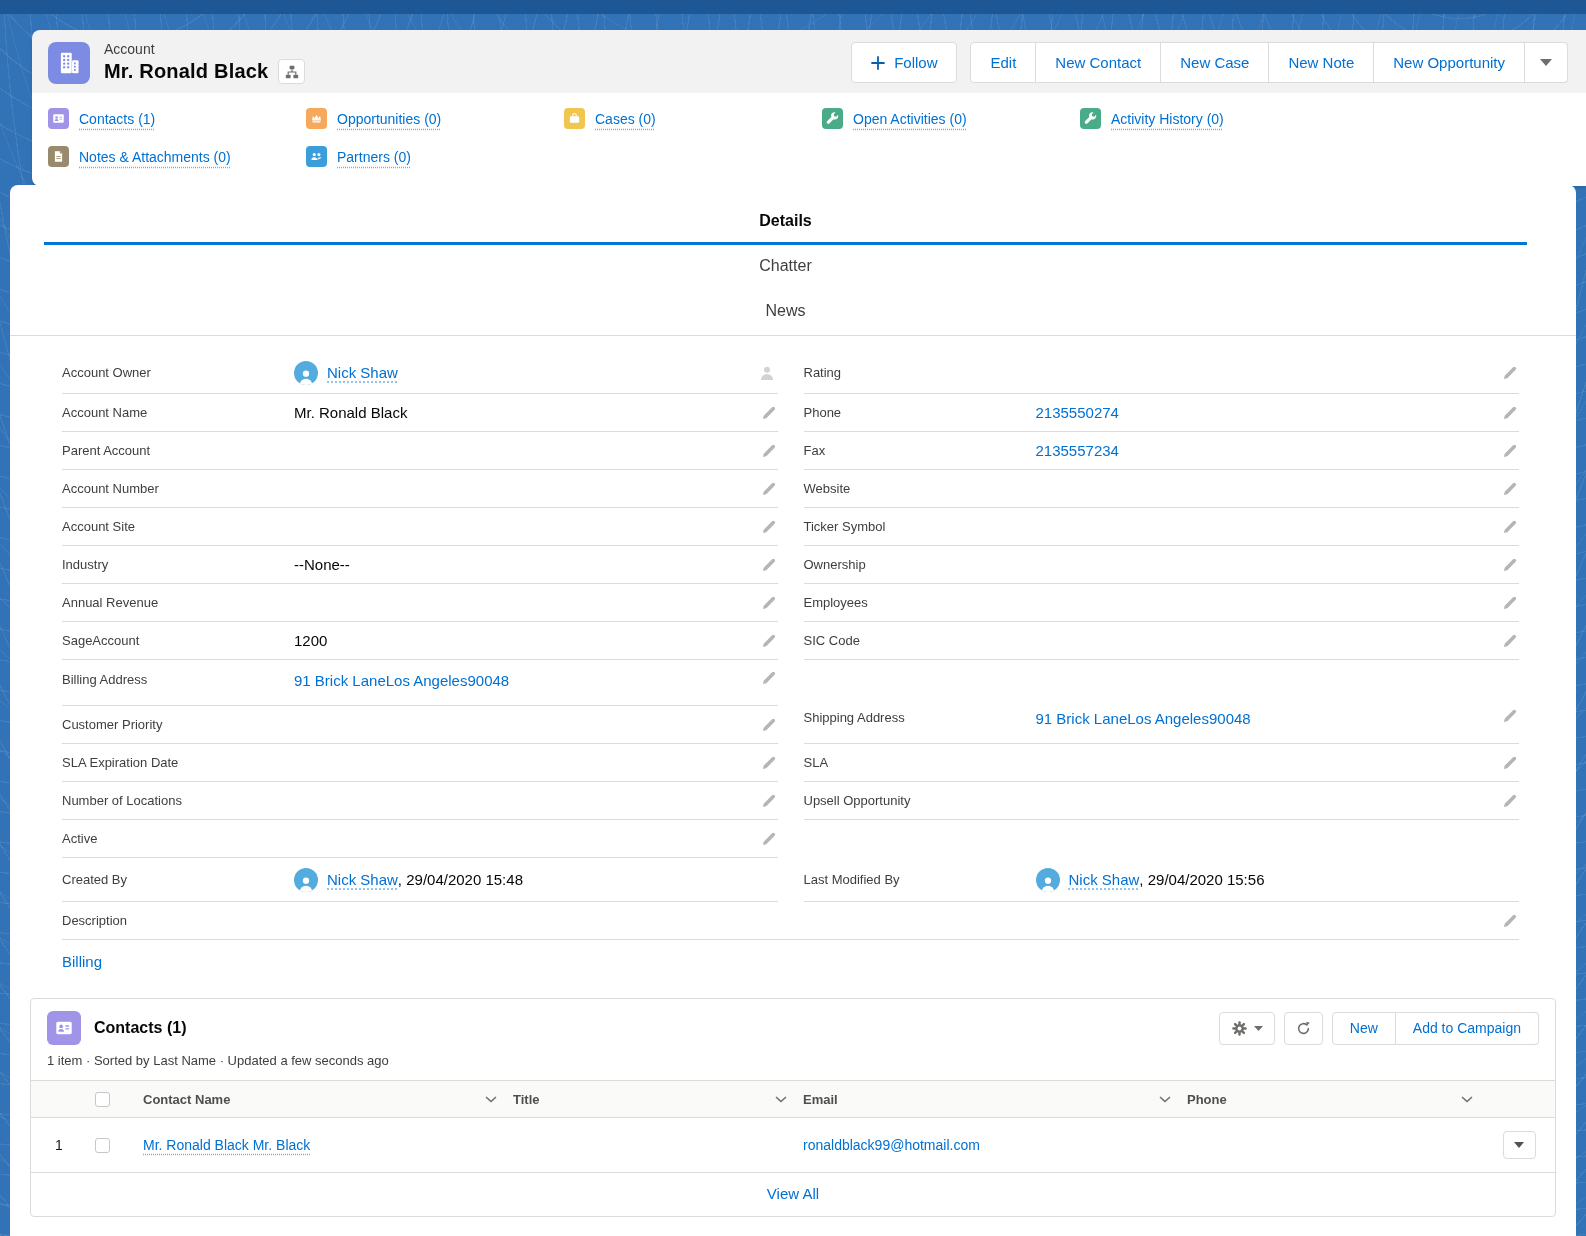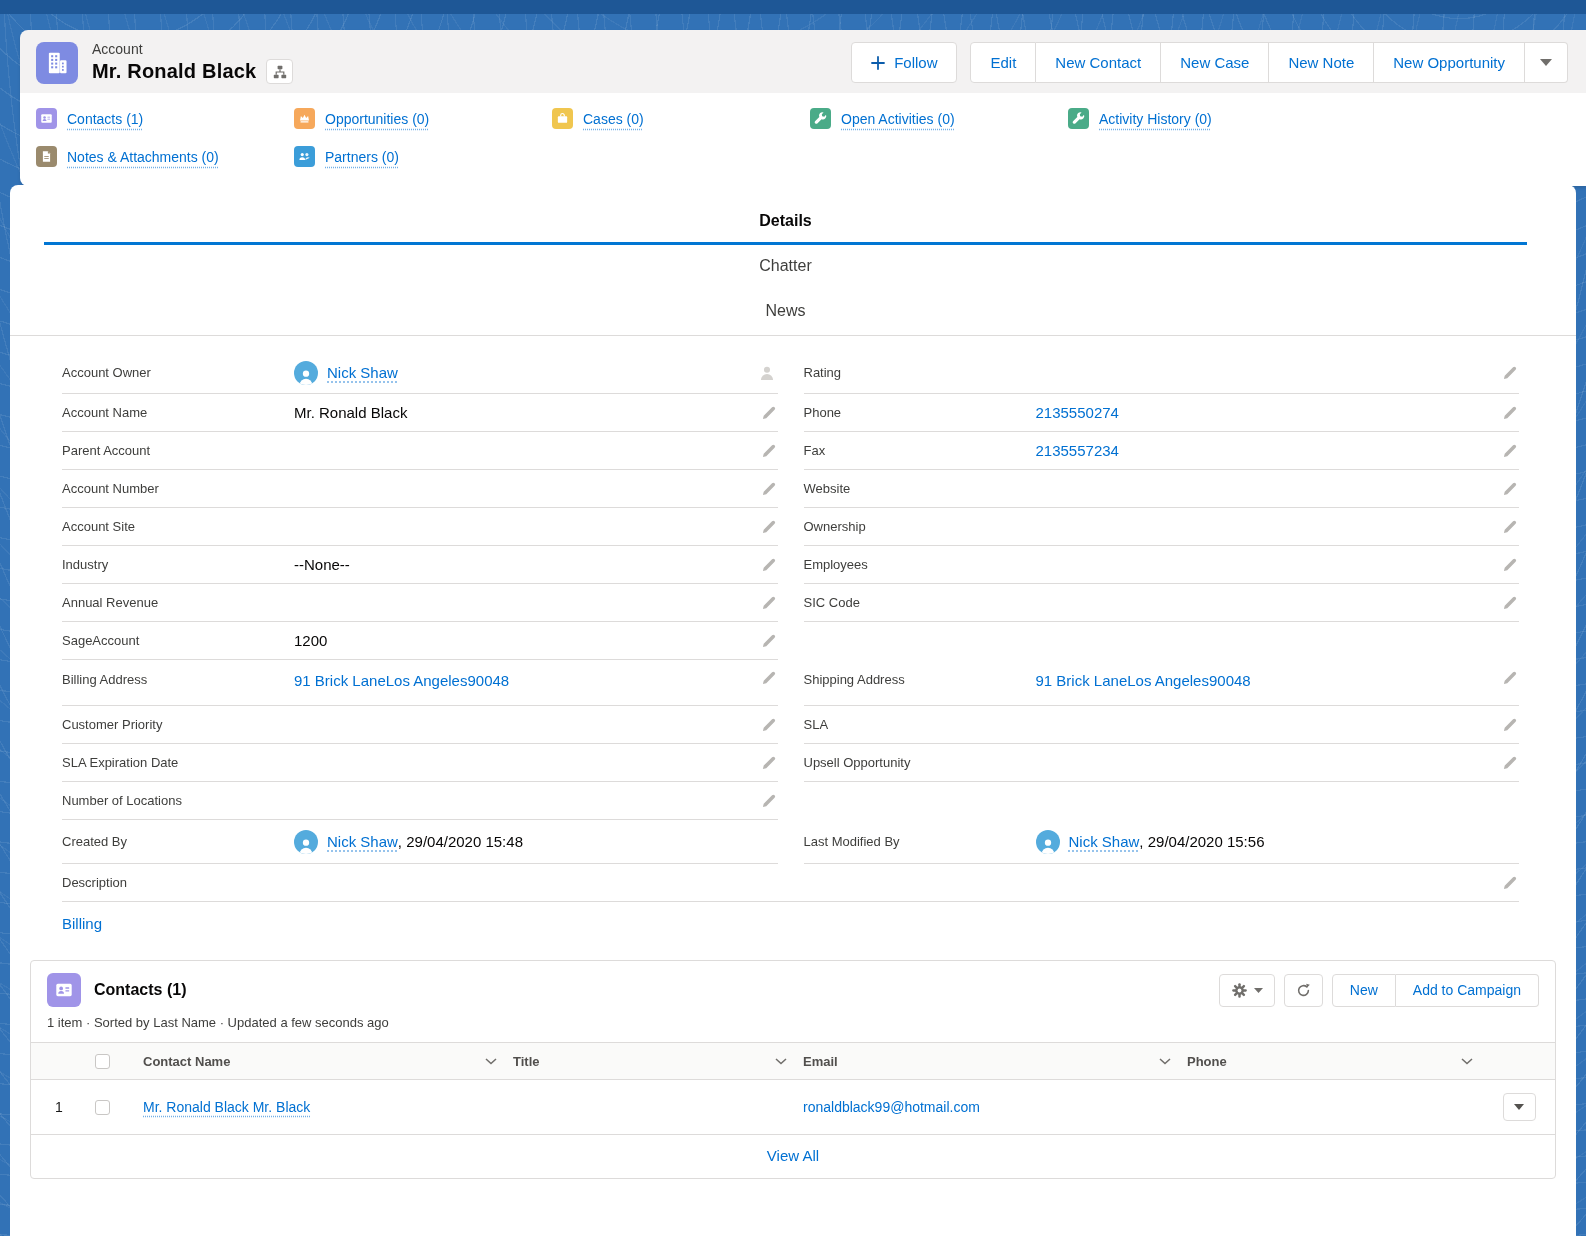--- a/index.html
+++ b/index.html
@@ -10,21 +10,21 @@
     background-color:#3272b6;
     background-image:
       repeating-radial-gradient(circle at 8% -80px,  rgba(255,255,255,.09) 0 1.2px, transparent 1.2px 30px),
       repeating-radial-gradient(circle at 45% -140px, rgba(255,255,255,.06) 0 1.2px, transparent 1.2px 38px),
       repeating-radial-gradient(circle at 92% -60px, rgba(255,255,255,.08) 0 1.2px, transparent 1.2px 26px);
     color:#080707;
   }
   .top-strip { position:absolute; top:0; left:0; right:0; height:14px; background:#1e5796; }
 
   
-  .hdr-card { position:absolute; top:30px; left:20px; right:0; border-radius:8px 0 0 8px; overflow:hidden; box-shadow:0 2px 3px rgba(0,0,0,.12); }
+  .hdr-card { position:absolute; top:30px; left:32px; right:0; border-radius:8px 0 0 8px; overflow:hidden; box-shadow:0 2px 3px rgba(0,0,0,.12); }
   .hdr-top { background:#f3f2f2; display:flex; align-items:center; padding:11px 18px 9px 16px; }
   .entity-icon { width:42px; height:42px; border-radius:8px; background:#7e8be2; display:flex; align-items:center; justify-content:center; flex:none; }
   .titles { margin-left:14px; }
   .entity-label { font-size:14px; color:#3e3e3c; margin-bottom:2px; }
   .title-line { display:flex; align-items:center; }
   h1.page-title { font-size:20px; font-weight:bold; color:#080707; letter-spacing:.2px; }
   .hier-btn { width:27px; height:25px; border:1px solid #dddbda; background:#fff; border-radius:4px; margin-left:10px; display:flex; align-items:center; justify-content:center; cursor:pointer; }
   .hdr-actions { margin-left:auto; display:flex; align-items:center; }
   .btn { height:41px; background:#fff; border:1px solid #dddbda; color:#0070d2; font-size:15px; padding:0 19px; font-family:inherit; cursor:pointer; white-space:nowrap; }
   .btn.follow { border-radius:4px; margin-right:13px; display:flex; align-items:center; gap:9px; }
@@ -339,20 +339,27 @@
       </div>
 
       <div class="frow">
         <div class="flabel">Number of Locations</div>
         <div class="fvalue"></div>
         <button class="pencil"><svg width="15" height="15" viewBox="0 0 16 16">
               <path d="M11.8 1.9a1.9 1.9 0 0 1 2.7 2.7L5.6 13.5 2 14.4l.9-3.6z" fill="#b7b5b2"></path>
             </svg></button>
       </div>
 
+      <div class="frow">
+        <div class="flabel">Active</div>
+        <div class="fvalue"></div>
+        <button class="pencil"><svg width="15" height="15" viewBox="0 0 16 16">
+              <path d="M11.8 1.9a1.9 1.9 0 0 1 2.7 2.7L5.6 13.5 2 14.4l.9-3.6z" fill="#b7b5b2"></path>
+            </svg></button>
+      </div>
 
       <div class="frow user-row">
         <div class="flabel">Created By</div>
         <div class="fvalue owner">
           <span class="avatar">
             <svg width="18" height="17" viewBox="0 0 16 15">
                 <circle cx="8" cy="5" r="2.8" fill="#fff"></circle>
                 <path d="M2.4 15a5.6 5.6 0 0 1 11.2 0z" fill="#fff"></path>
               </svg>
           </span>
@@ -388,20 +395,27 @@
       </div>
 
       <div class="frow">
         <div class="flabel">Website</div>
         <div class="fvalue"></div>
         <button class="pencil"><svg width="15" height="15" viewBox="0 0 16 16">
               <path d="M11.8 1.9a1.9 1.9 0 0 1 2.7 2.7L5.6 13.5 2 14.4l.9-3.6z" fill="#b7b5b2"></path>
             </svg></button>
       </div>
 
+      <div class="frow">
+        <div class="flabel">Ticker Symbol</div>
+        <div class="fvalue"></div>
+        <button class="pencil"><svg width="15" height="15" viewBox="0 0 16 16">
+              <path d="M11.8 1.9a1.9 1.9 0 0 1 2.7 2.7L5.6 13.5 2 14.4l.9-3.6z" fill="#b7b5b2"></path>
+            </svg></button>
+      </div>
 
       <div class="frow">
         <div class="flabel">Ownership</div>
         <div class="fvalue"></div>
         <button class="pencil"><svg width="15" height="15" viewBox="0 0 16 16">
               <path d="M11.8 1.9a1.9 1.9 0 0 1 2.7 2.7L5.6 13.5 2 14.4l.9-3.6z" fill="#b7b5b2"></path>
             </svg></button>
       </div>
 
       <div class="frow">

